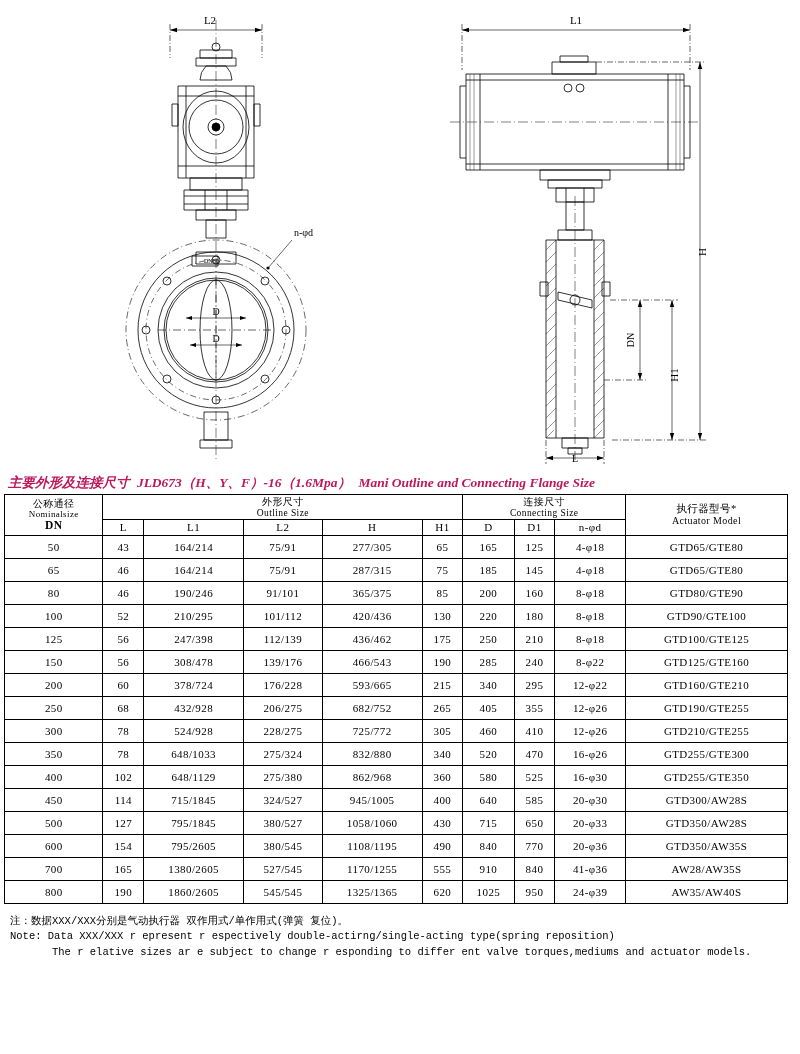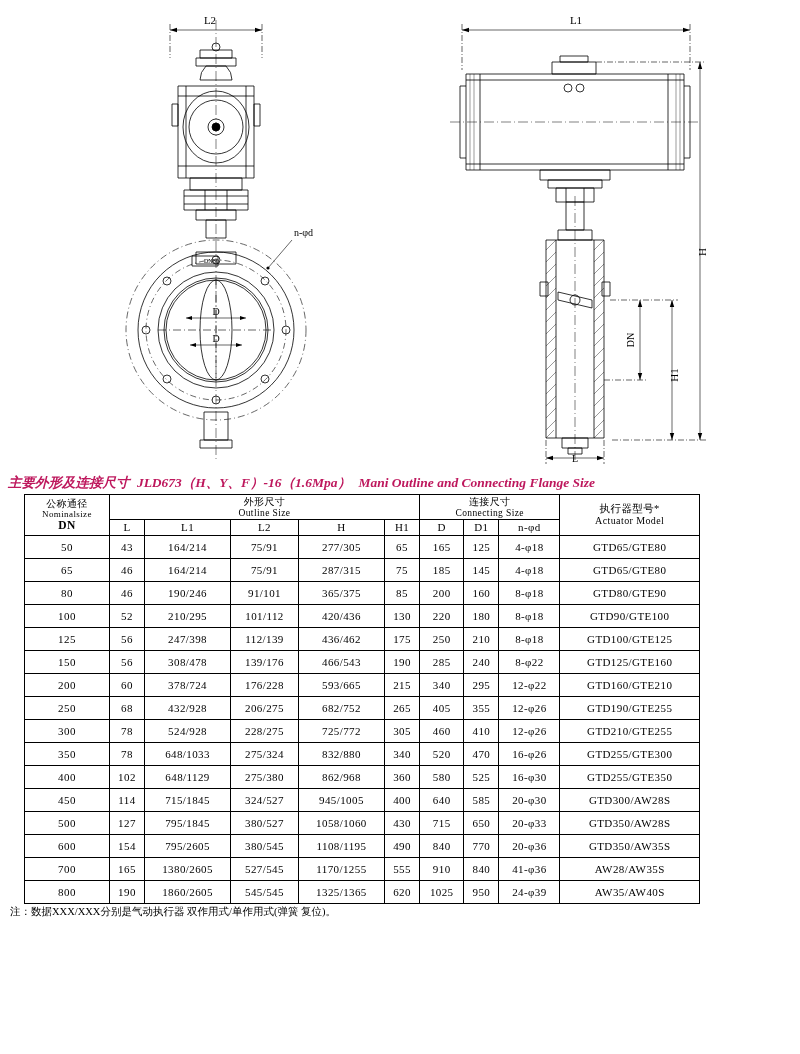--- a/index.html
+++ b/index.html
@@ -25,22 +25,22 @@
     font-weight:bold;
     font-style:italic;
     font-size:13.5px;
     color:#be185d;
     white-space:nowrap;
   }
   .title-bar .seg { margin-right:4px; }
 
   table.spec {
     border-collapse:collapse;
-    margin:0 24px;
-    width:676px;
+    margin:0 4px;
+    width:784px;
     font-size:11px;
     font-family:"Liberation Serif", serif;
   }
   table.spec td, table.spec th {
     border:1px solid #000;
     text-align:center;
     vertical-align:middle;
     padding:1px 2px;
     font-weight:normal;
     letter-spacing:0.4px;
@@ -50,24 +50,24 @@
   .grp .cn { display:block; font-size:10px; }
   .grp .en { display:block; font-size:9.5px;font-family:Liberation Serif, serif; }
   .hdr-dn .cn { display:block; font-size:10px; }
   .hdr-dn .en { display:block; font-size:9px; }
   .hdr-dn .dn { display:block; font-size:11.5px; font-weight:bold; }
   .hdr-act .cn { display:block; font-size:10.5px; }
   .hdr-act .en { display:block; font-size:10px; }
   tbody td { height:20px; }
 
   .notes {
-    margin:0 10px 0 10px;
+    margin:10px 10px 0 10px;
     font-size:10.5px;
     line-height:1.45;
-    font-family:Liberation Serif, serif;
+    font-family:Liberation Mono, monospace;
   }
   .notes div { white-space:nowrap; }
   .notes .ind1 { padding-left:14px; }
   .notes .ind2 { padding-left:28px; }
   .notes .ind3 { padding-left:42px; }
 
   text { font-family:"Liberation Serif", serif; }
 </style>
 </head>
 <body>
@@ -494,13 +494,15 @@
         <td>1025</td>
         <td>950</td>
         <td>24-φ39</td>
         <td>AW35/AW40S</td>
       </tr>
     </tbody>
 </table>
 
 <div class="notes">
   <div>注：数据XXX/XXX分别是气动执行器 双作用式/单作用式(弹簧 复位)。</div>
+  <div>Note: Data XXX/XXX r epresent r espectively double-actirng/single-acting type(spring reposition)</div>
+  <div class="ind3">The r elative sizes ar e subject to change r esponding to differ ent valve torques,mediums and actuator models.</div>
 </div>
 
 </body></html>

